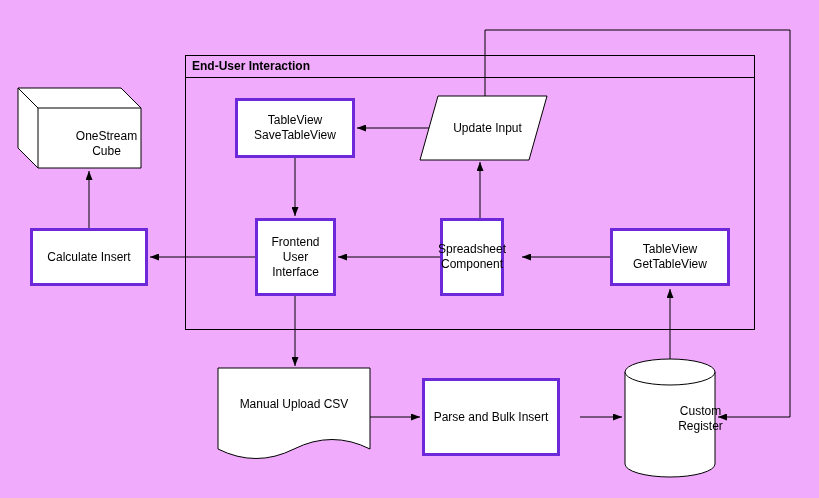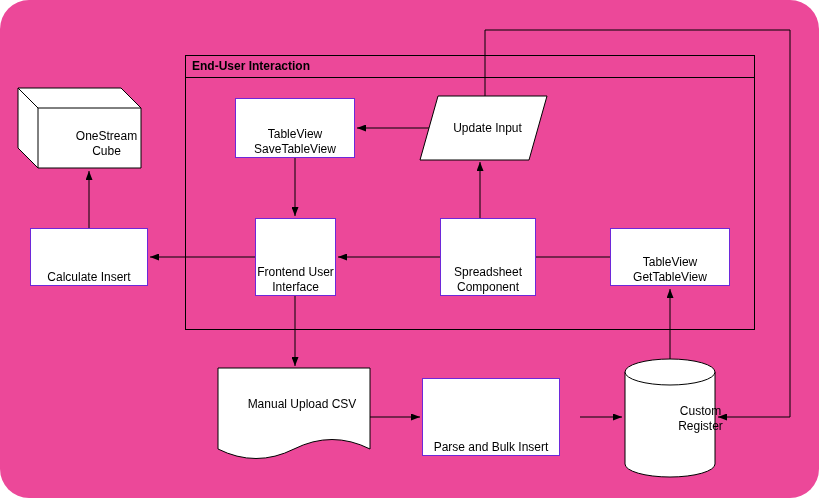--- a/index.html
+++ b/index.html
@@ -1,23 +1,22 @@
 <!DOCTYPE html>
 <html><head>
 <meta charset="utf-8">
 <style>
   * { margin: 0; padding: 0; box-sizing: border-box; }
   html, body { background: #ffffff; font-family: "Liberation Sans", sans-serif; }
   .stage {
     position: relative;
     width: 819px;
     height: 498px;
-    background: #ec4899;
+    background: #f0abfc;
     overflow: hidden;
-    border-radius: 29px;
   }
   .layer { position: absolute; left: 0; top: 0; width: 819px; height: 498px; }
   .group-box {
     position: absolute;
     border: 1px solid #000;
     background: transparent;
   }
   .group-title {
     height: 22px;
     border-bottom: 1px solid #000;
@@ -31,21 +30,21 @@
     position: absolute;
     display: flex;
     align-items: center;
     justify-content: center;
     text-align: center;
     font-size: 12px;
     line-height: 1.25;
     color: #000;
     white-space: pre-line;
   }
-  .rect-node { background: #ffffff; border: 1px solid #6d28d9; align-items: flex-end; }
+  .rect-node { background: #ffffff; border: 3px solid #6d28d9; }
   .shape-label { background: transparent; }
   svg .edge { stroke: #000; stroke-width: 1; fill: none; }
   svg .shape { stroke: #000; stroke-width: 1; fill: #ffffff; }
 </style>
 </head>
 <body>
 
 <div class="stage">
 
   <div class="group-box" style="left:185px; top:55px; width:570px; height:275px;">
@@ -95,21 +94,21 @@
   <div class="node rect-node" style="left:235px; top:98px; width:120px; height:60px;">
     <span>TableView
 SaveTableView</span>
   </div>
 
   <div class="node rect-node" style="left:255px; top:218px; width:81px; height:78px;">
     <span>Frontend User
 Interface</span>
   </div>
 
-  <div class="node rect-node" style="left:440px; top:218px; width:96px; height:78px;">
+  <div class="node rect-node" style="left:440px; top:218px; width:64px; height:78px;">
     <span>Spreadsheet
 Component</span>
   </div>
 
   <div class="node rect-node" style="left:610px; top:228px; width:120px; height:58px;">
     <span>TableView
 GetTableView</span>
   </div>
 
   <div class="node rect-node" style="left:422px; top:378px; width:138px; height:78px;">
@@ -117,21 +116,21 @@
   </div>
 
   <div class="node shape-label" style="left:38px; top:108px; width:103px; height:72px;padding-left:34px;">
     <span>OneStream Cube</span>
   </div>
 
   <div class="node shape-label" style="left:424px; top:96px; width:127px; height:64px;">
     <span>Update Input</span>
   </div>
 
-  <div class="node shape-label" style="left:218px; top:368px; width:152px; height:72px;margin-left:8px;">
+  <div class="node shape-label" style="left:218px; top:368px; width:152px; height:72px;">
     <span>Manual Upload CSV</span>
   </div>
 
   <div class="node shape-label" style="left:655px; top:380px; width:91px; height:78px;">
     <span>Custom
 Register</span>
   </div>
 
 </div>
 

